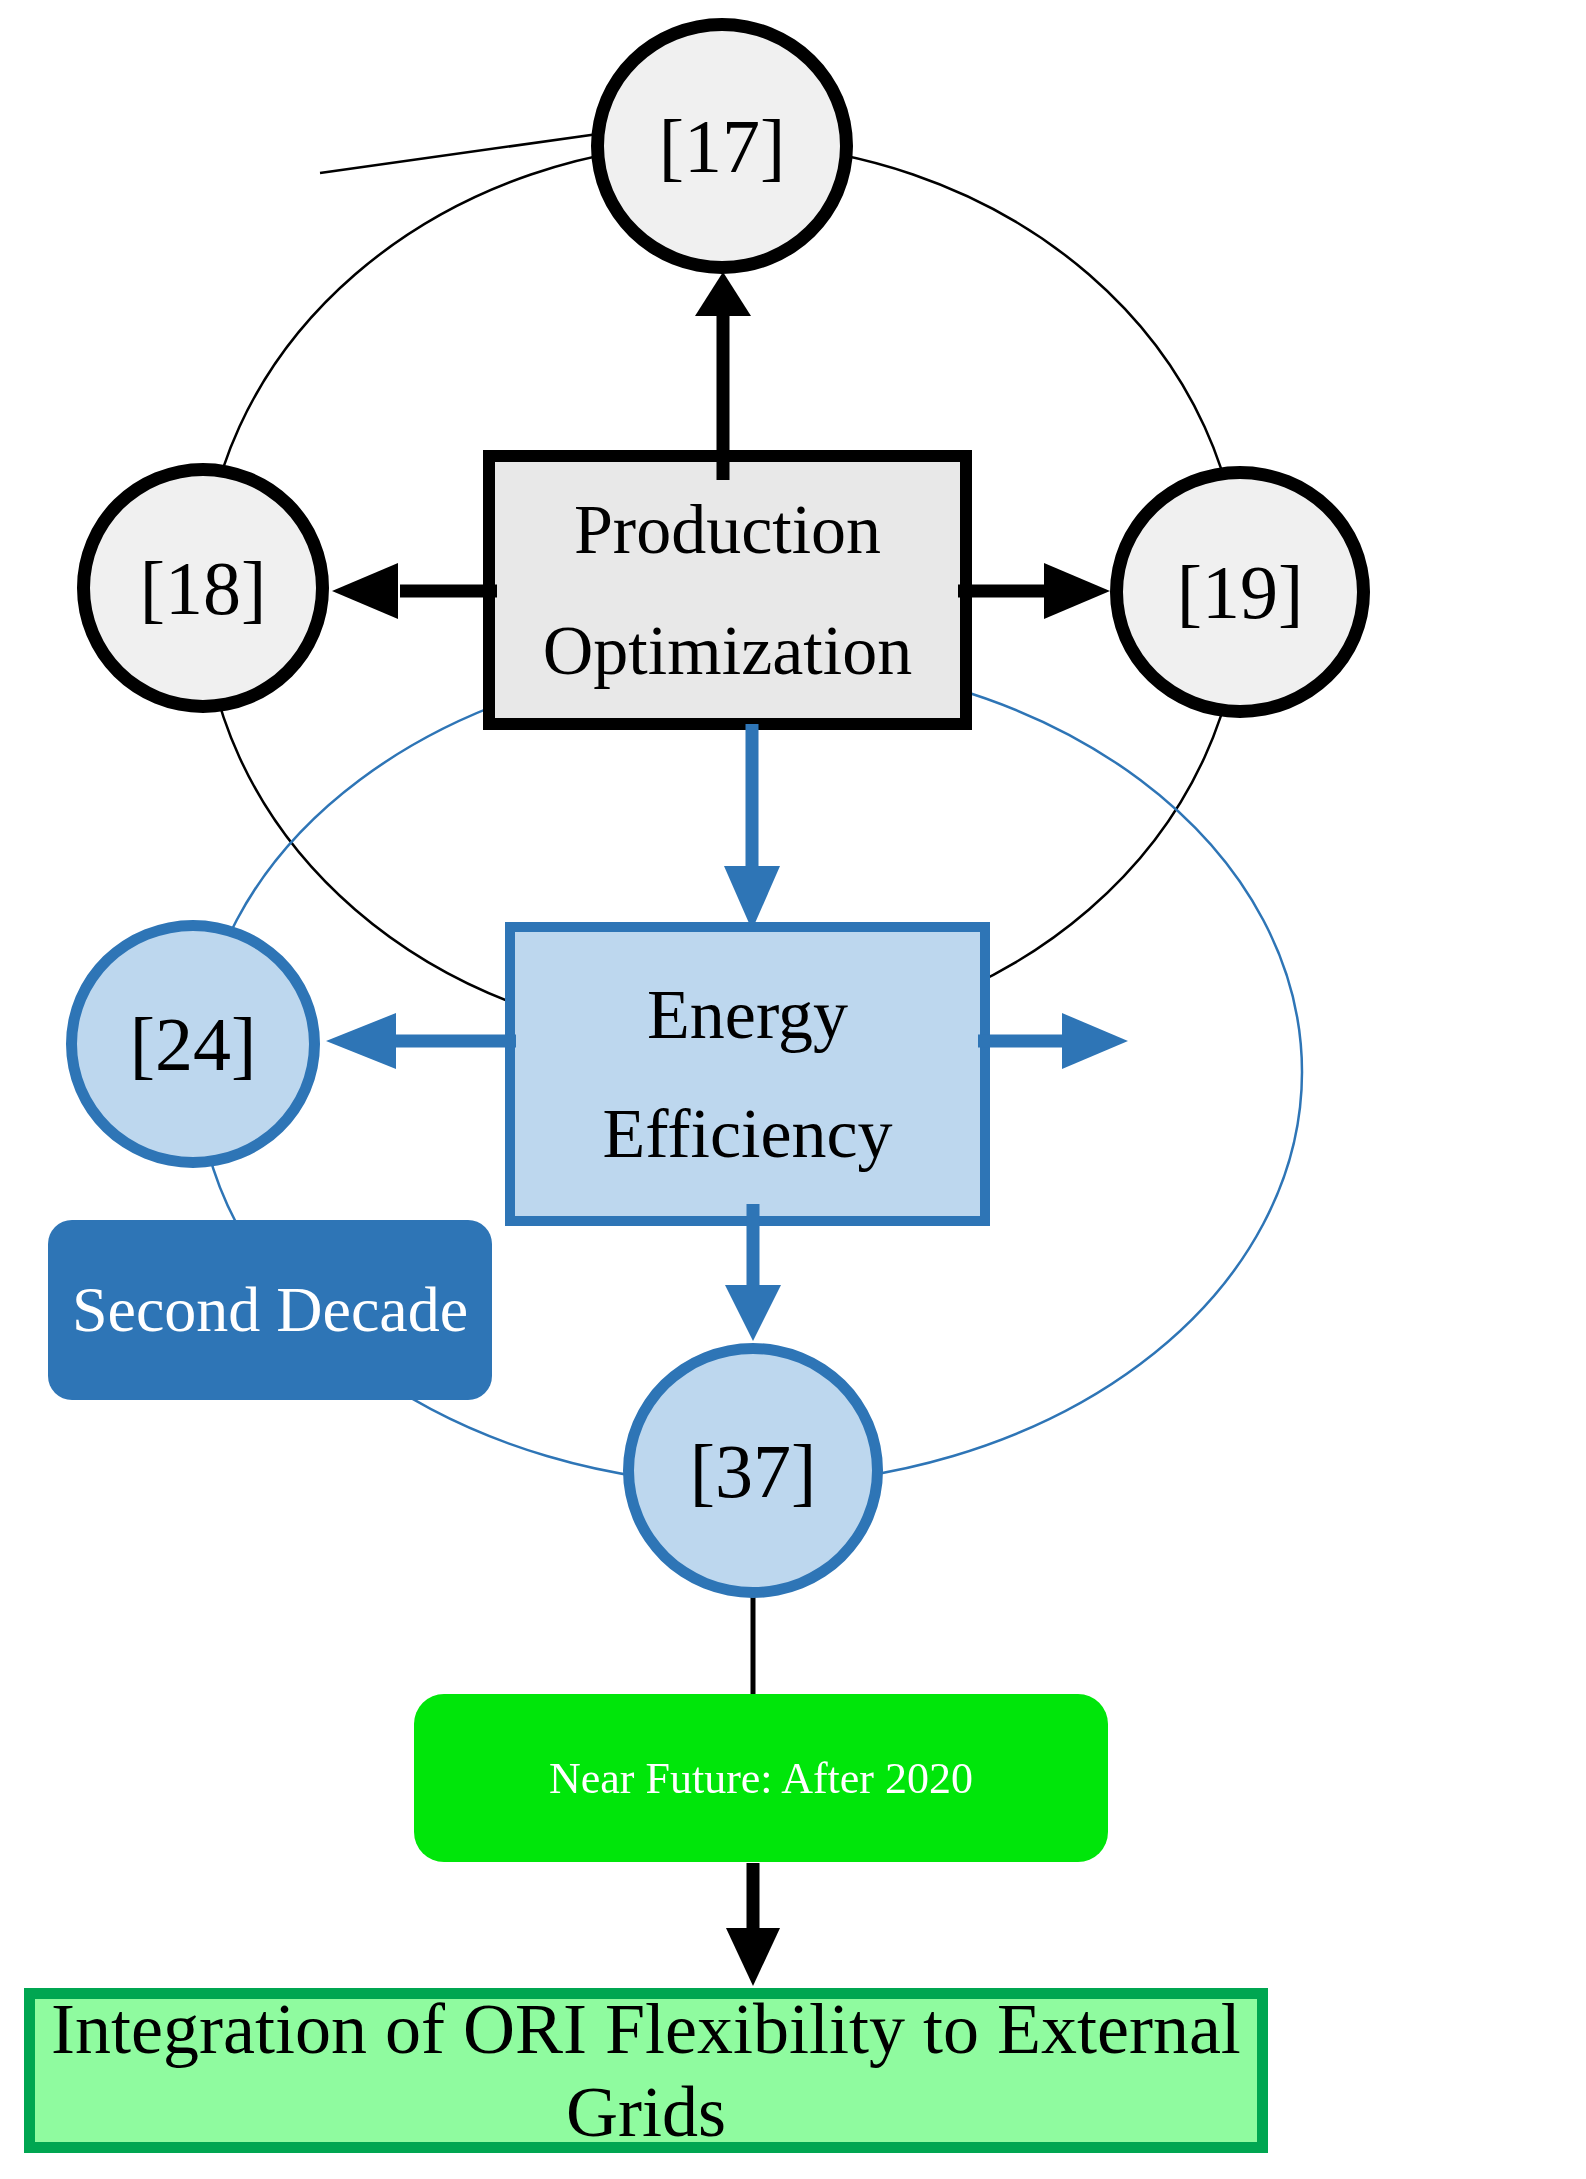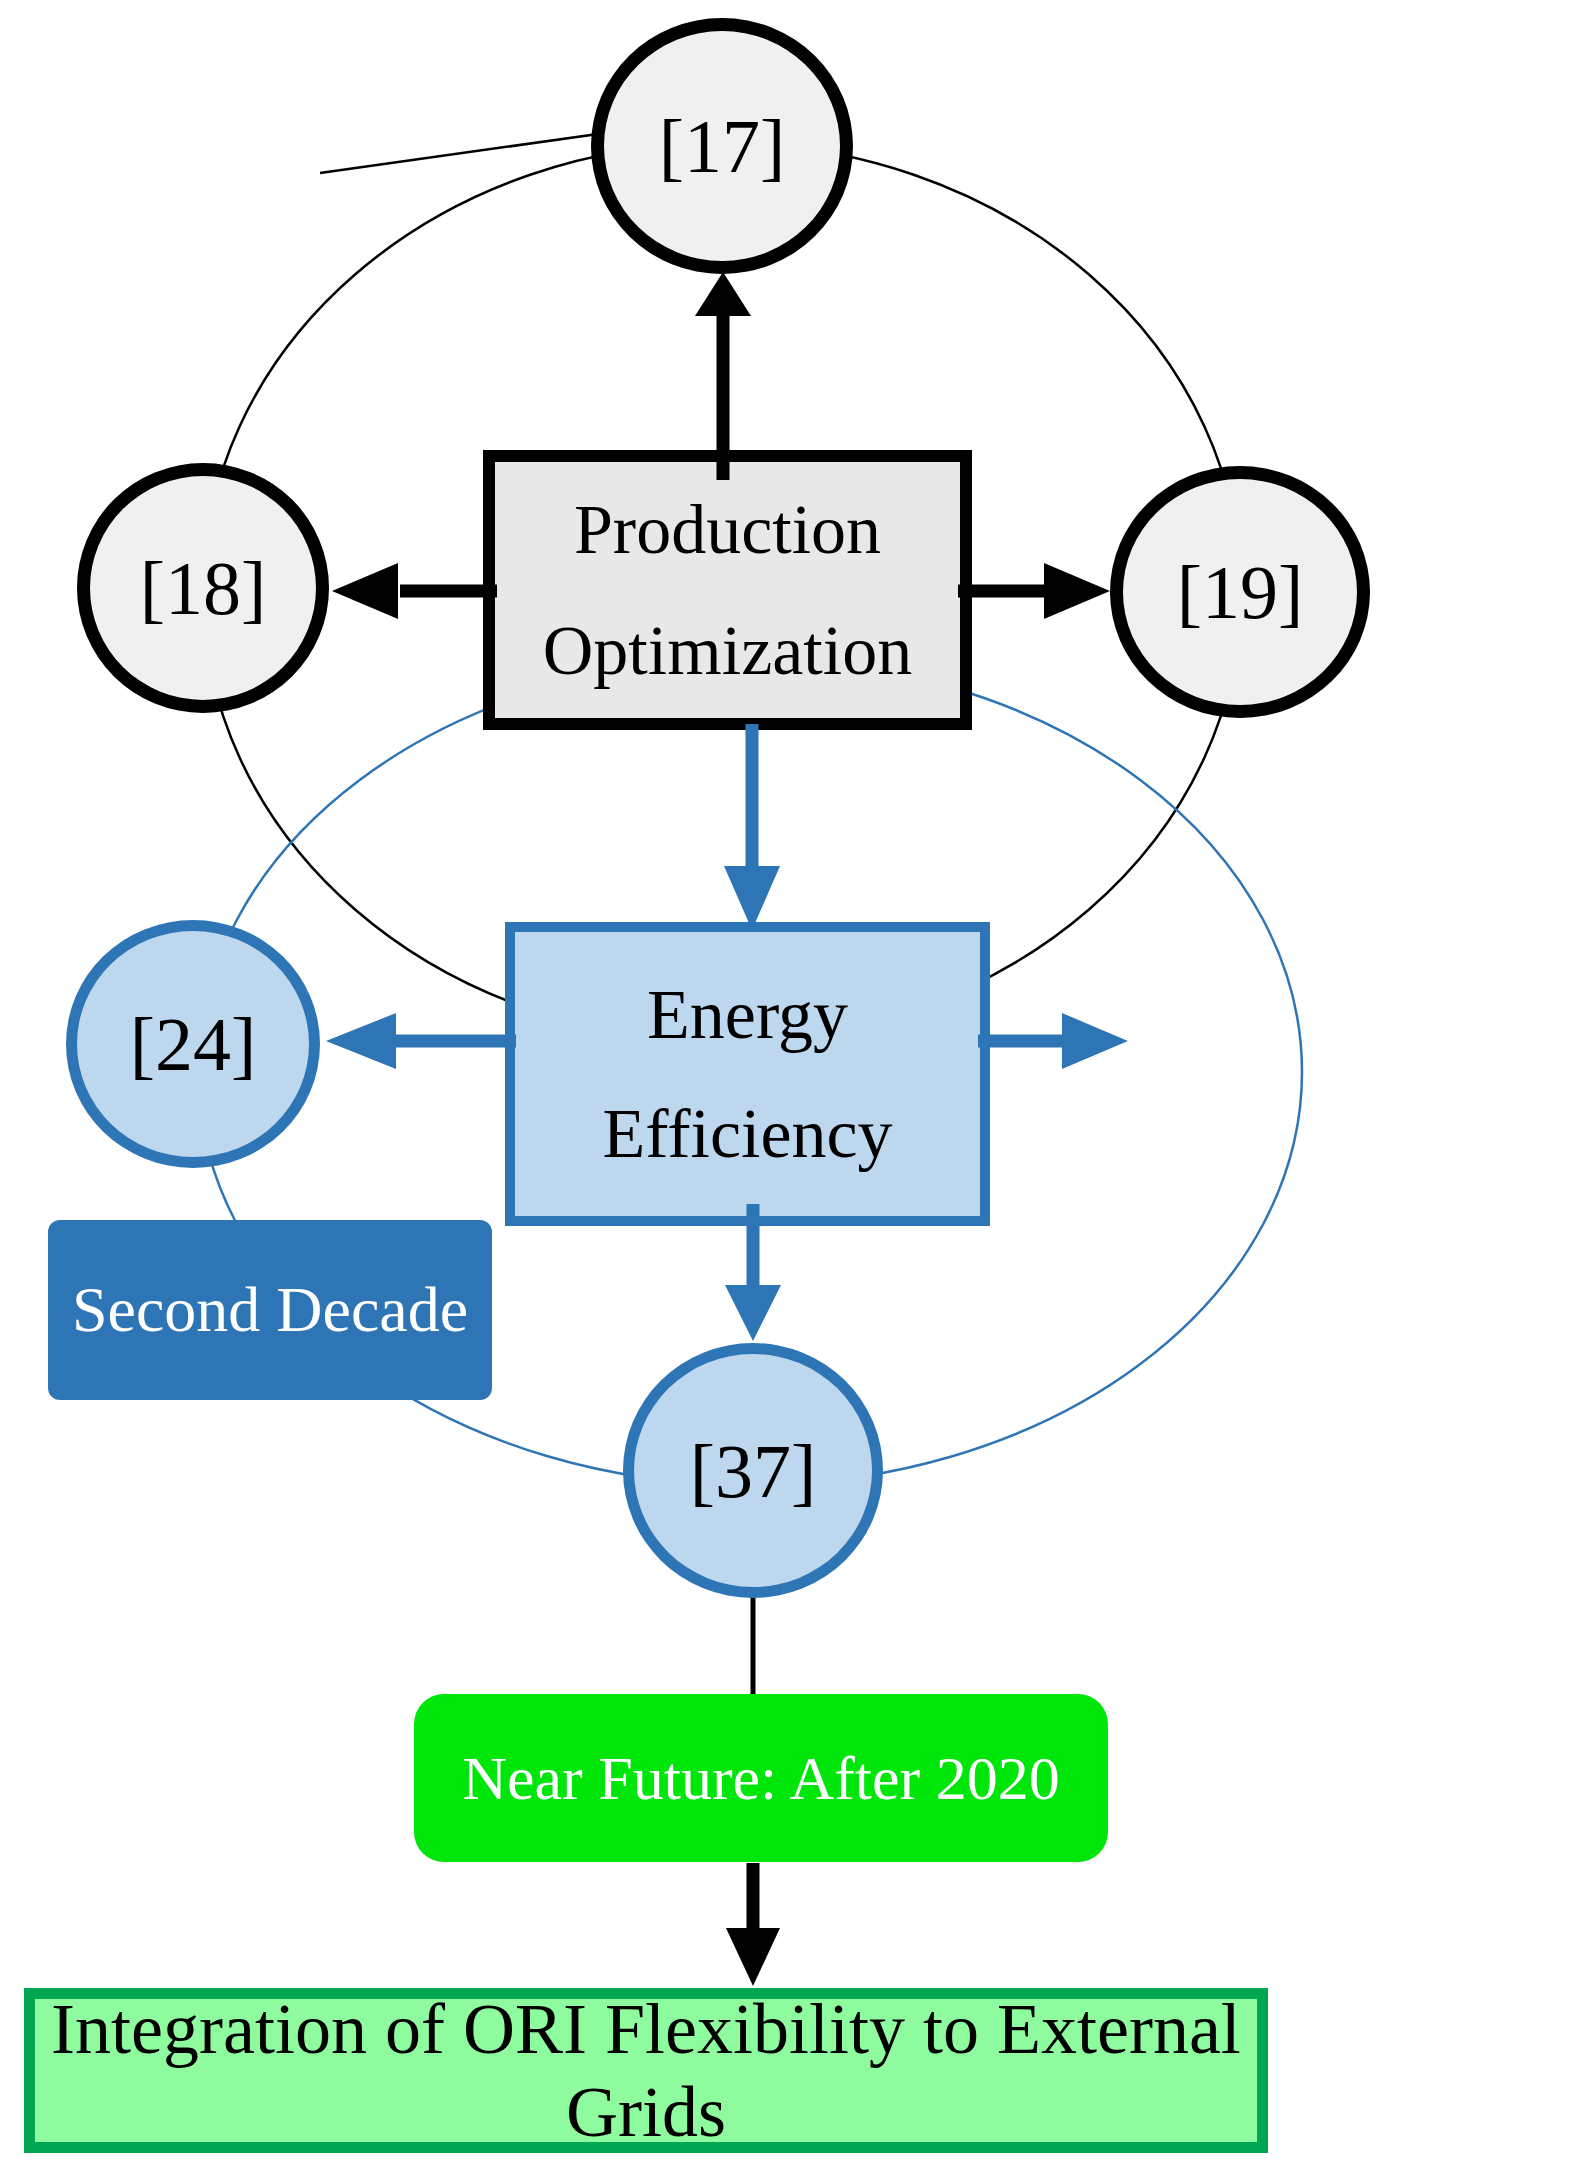--- a/index.html
+++ b/index.html
@@ -36,22 +36,22 @@
   .c21{left:66px;top:920px;width:254px;height:248px;}
   .c20{left:1134px;top:916px;width:256px;height:248px;}
   .c22{left:623px;top:1343px;width:260px;height:255px;border-width:12px;}
   
   .bigbox{flex-direction:column;justify-content:space-evenly;font-size:70px;color:#000;line-height:1.05;}
   .production{left:483px;top:450px;width:489px;height:280px;background:var(--box-gray);border:12px solid var(--black);gap:17px;}
   .energy{left:505px;top:922px;width:485px;height:304px;background:var(--light-blue);border:10px solid var(--blue);}
   
   .pill{color:var(--white);}
   .first-decade{left:30px;top:140px;width:288px;height:185px;border-radius:28px;background:var(--gray);font-size:46px;}
-  .second-decade{left:48px;top:1220px;width:444px;height:180px;border-radius:12px;background:var(--blue);font-size:64px;}
-  .near-future{left:414px;top:1694px;width:694px;height:168px;border-radius:30px;background:var(--bright-green);font-size:62px;}
+  .second-decade{left:48px;top:1220px;width:444px;height:180px;border-radius:24px;background:var(--blue);font-size:64px;}
+  .near-future{left:414px;top:1694px;width:694px;height:168px;border-radius:30px;background:var(--bright-green);font-size:44px;}
   .integration{left:24px;top:1988px;width:1244px;height:165px;background:var(--light-green);border:11px solid var(--dark-green);color:#000;font-size:72px;}
   
   .ring-black{fill:none;stroke:var(--black);stroke-width:2.5px;}
   .ring-blue{fill:none;stroke:var(--blue);stroke-width:2.5px;}
   .shaft-black{stroke:var(--black);stroke-width:13px;fill:none;}
   .shaft-blue{stroke:var(--blue);stroke-width:13px;fill:none;}
   .head-black{fill:var(--black);stroke:none;}
   .head-blue{fill:var(--blue);stroke:none;}
   .thin-black{stroke:var(--black);stroke-width:5px;fill:none;}
   .leader{stroke:var(--black);stroke-width:2.5px;fill:none;}

